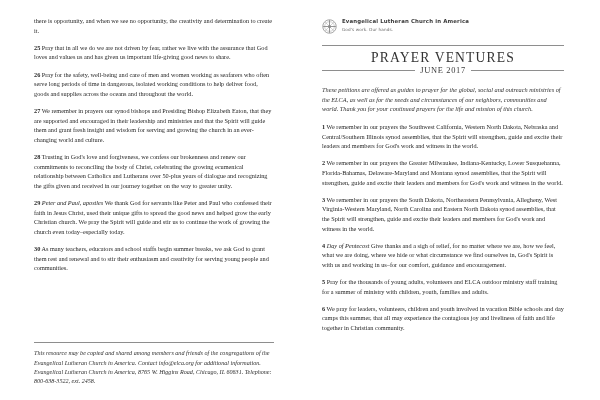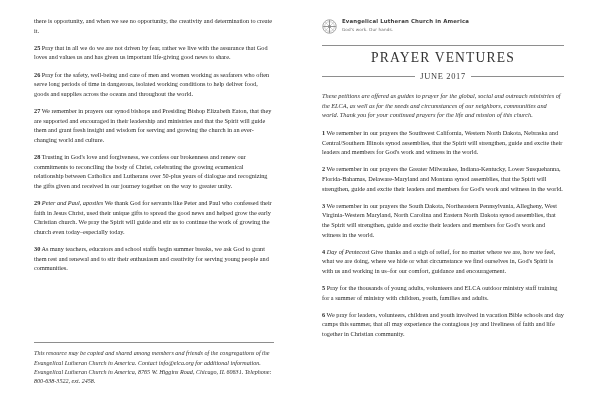--- a/index.html
+++ b/index.html
@@ -79,21 +79,21 @@
     font-family: "Liberation Serif", serif;
     font-size: 13.6px;
     letter-spacing: 1.15px;
     color: #333333;
     line-height: 1.05;
   }
   .subtitle-row {
     display: flex;
     align-items: center;
     gap: 5px;
-    margin-top: 7px;
+    margin-top: 1px;
   }
   .subtitle-row .rule {
     flex: 1 1 auto;
     border-top: 1px solid #8e8e8e;
   }
   .doc-subtitle {
     font-family: "Liberation Serif", serif;
     font-size: 8.4px;
     letter-spacing: 0.7px;
     color: #3a3a3a;

